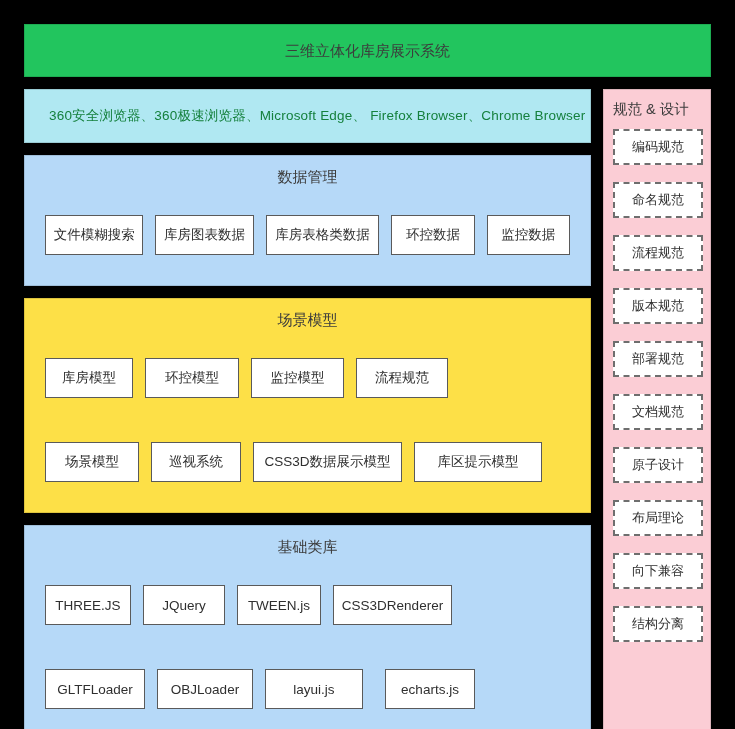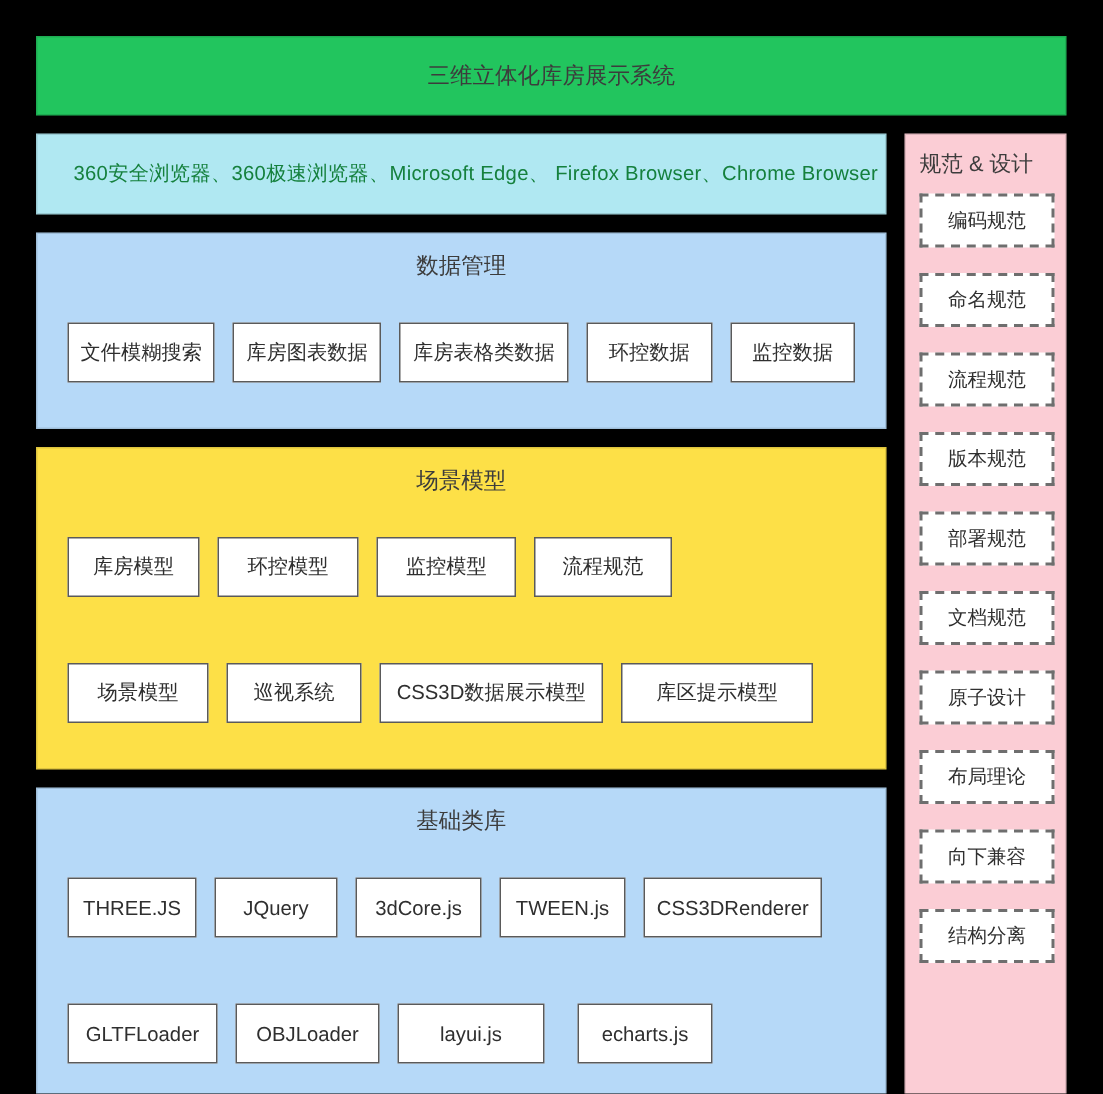--- a/index.html
+++ b/index.html
@@ -205,21 +205,20 @@
               </div>
             </div>
         </div>
 
         <div class="panel panel-lib">
           <div class="group-heading">基础类库</div>
           <div id="bl-rows">
               <div class="item-row">
                 <div class="chip" style="width: 86px;">THREE.JS</div>
                 <div class="chip" style="width: 82px;">JQuery</div>
-                <div class="chip" style="width: 84px;">3dCore.js</div>
                 <div class="chip" style="width: 84px;">TWEEN.js</div>
                 <div class="chip" style="width: 119px;">CSS3DRenderer</div>
               </div>
               <div class="item-row">
                 <div class="chip" style="width: 100px;">GLTFLoader</div>
                 <div class="chip" style="width: 96px;">OBJLoader</div>
                 <div class="chip" style="width: 98px;">layui.js</div>
                 <div class="chip" style="width: 90px; margin-left: 10px;">echarts.js</div>
               </div>
             </div>

